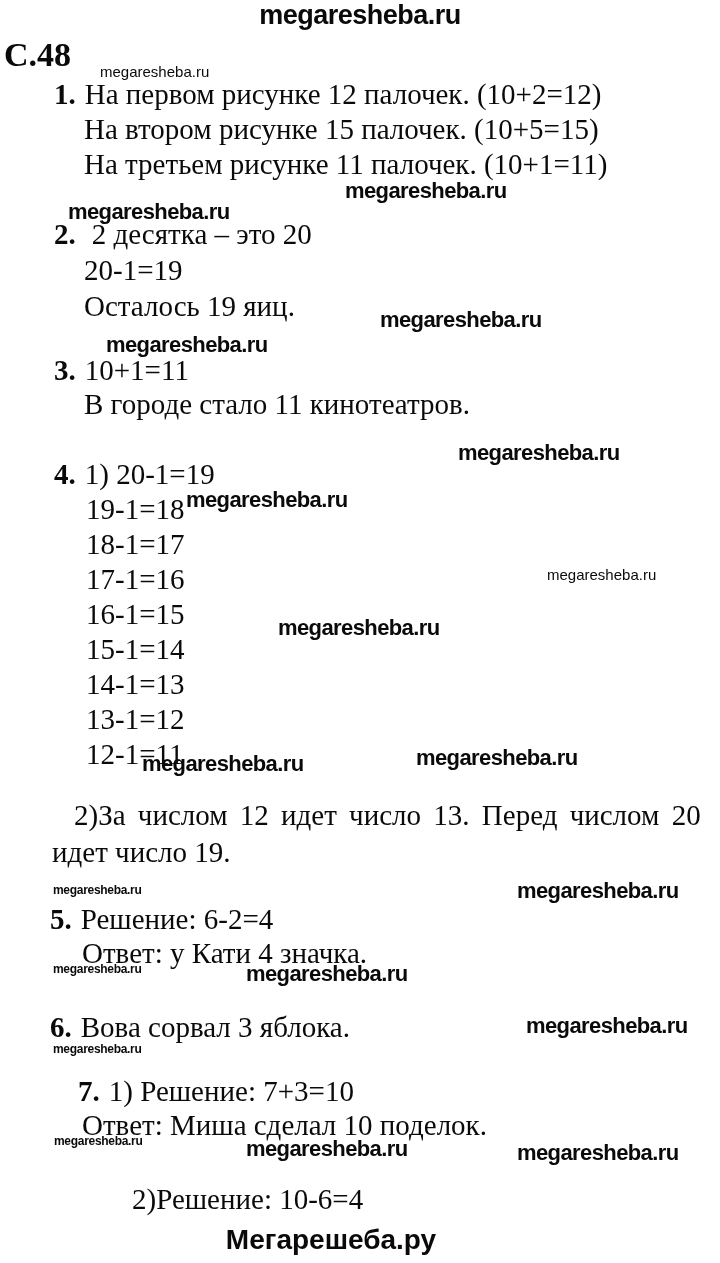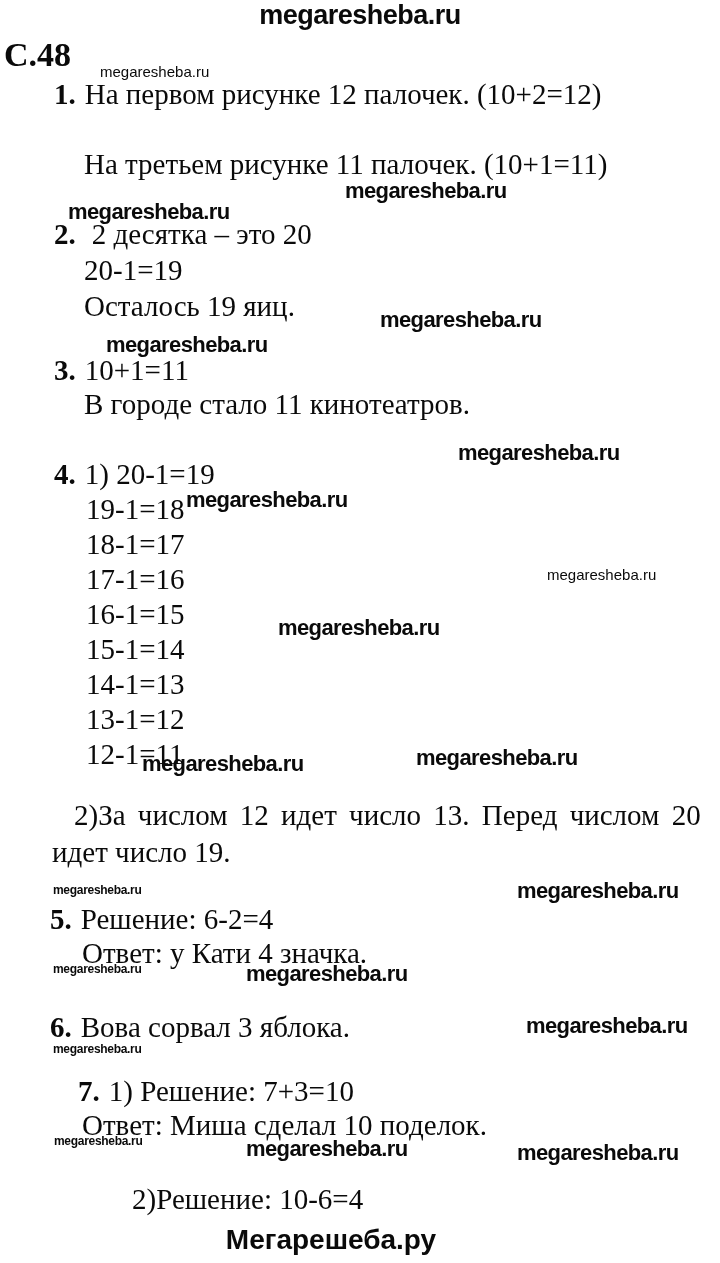--- a/index.html
+++ b/index.html
@@ -74,20 +74,21 @@
   <div class="wm wm-lg" style="left:246px; top:961px;">megaresheba.ru</div>
   <div class="wm wm-lg" style="left:526px; top:1013px;">megaresheba.ru</div>
   <div class="wm wm-xs" style="left:53px;  top:1042px;">megaresheba.ru</div>
   <div class="wm wm-xs" style="left:54px;  top:1134px;">megaresheba.ru</div>
   <div class="wm wm-lg" style="left:246px; top:1136px;">megaresheba.ru</div>
   <div class="wm wm-lg" style="left:517px; top:1140px;">megaresheba.ru</div>
 
   <div class="line" style="left:54px; top:78px;">
     <span class="num">1.</span><span class="rest">На первом рисунке 12 палочек. (10+2=12)</span>
   </div>
+  <div class="line" style="left:84px; top:113px;">На втором рисунке 15 палочек. (10+5=15)</div>
   <div class="line" style="left:84px; top:148px;">На третьем рисунке 11 палочек. (10+1=11)</div>
 
   <div class="line" style="left:54px; top:218px;">
     <span class="num">2.</span><span class="rest rest-wide">2 десятка – это 20</span>
   </div>
   <div class="line" style="left:84px; top:254px;">20-1=19</div>
   <div class="line" style="left:84px; top:290px;">Осталось 19 яиц.</div>
 
   <div class="line" style="left:54px; top:354px;">
     <span class="num">3.</span><span class="rest">10+1=11</span>

